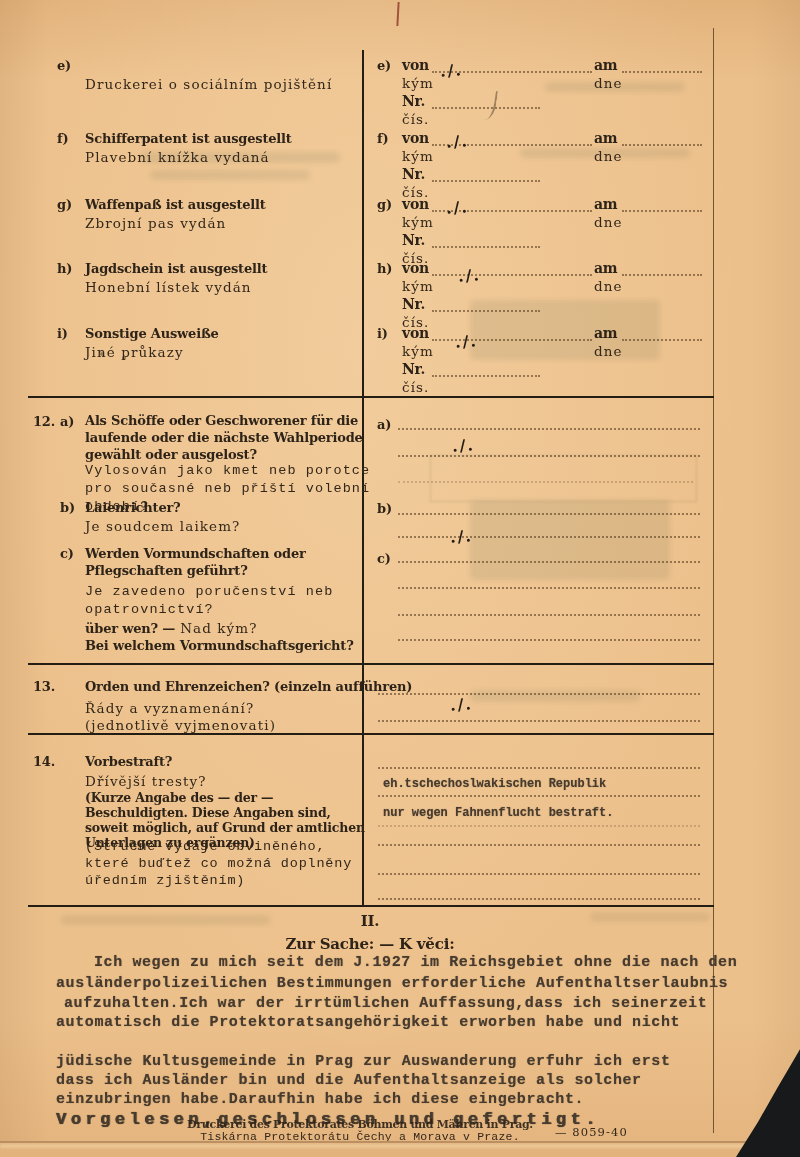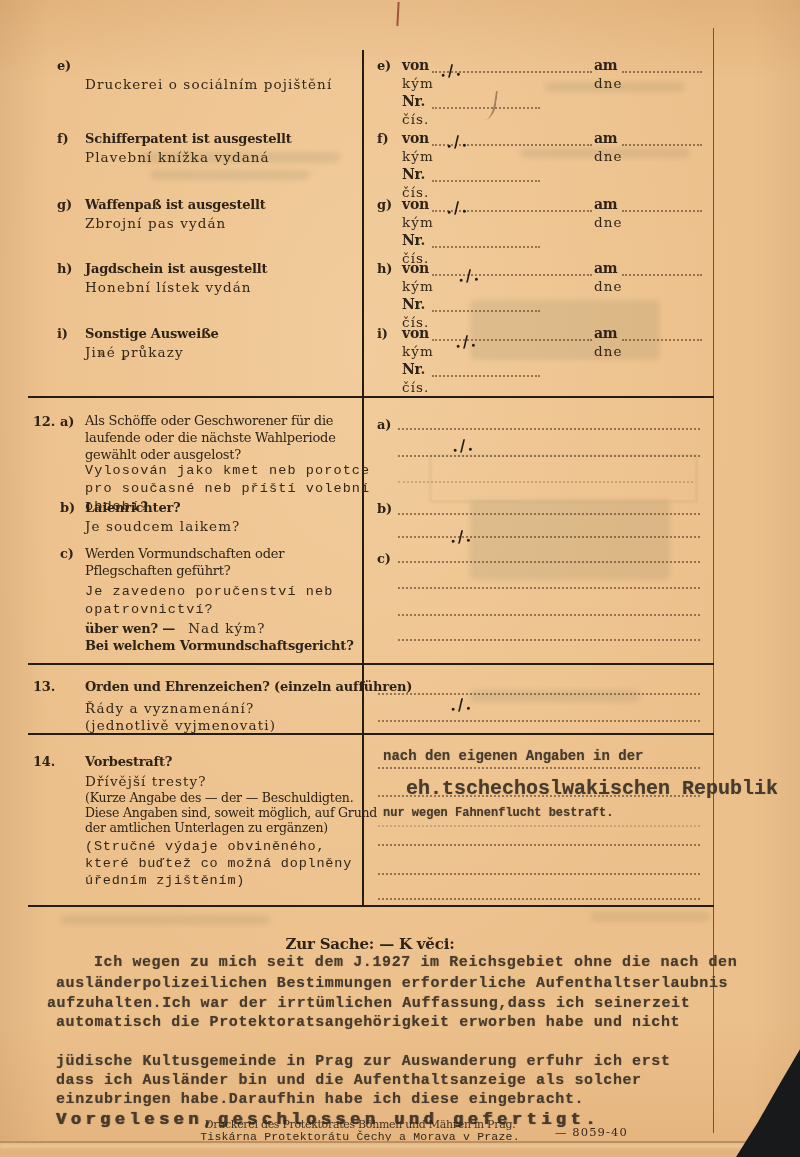--- a/index.html
+++ b/index.html
@@ -5,21 +5,21 @@
   html,body{margin:0;padding:0;}
   #page{position:relative;width:800px;height:1157px;overflow:hidden;
     background-color:#e9ba84;
     background-image:
       radial-gradient(ellipse at 45% 30%, rgba(255,232,196,.30), rgba(255,232,196,0) 62%),
       linear-gradient(90deg, rgba(120,78,38,.10), rgba(120,78,38,0) 6%, rgba(120,78,38,0) 94%, rgba(120,78,38,.08)),
       linear-gradient(180deg, #e2b27b 0%, #ecc08b 7%, #ecc08b 88%, #e4b47e 100%);
     font-family:"DejaVu Serif",serif;}
   .abs{position:absolute;}
   .fr{font-family:"DejaVu Serif",serif;font-weight:700;color:#2e2318;letter-spacing:-.2px;white-space:nowrap;}
-  .frw{font-family:"DejaVu Serif",serif;font-weight:400;color:#2e2318;letter-spacing:-.2px;}
+  .frw{font-family:"DejaVu Serif",serif;font-weight:700;color:#2e2318;letter-spacing:-.2px;}
   .cz{font-family:"DejaVu Serif",serif;color:#33271a;letter-spacing:1.1px;white-space:nowrap;}
   .czw{font-family:Liberation Mono, monospace;color:#33271a;letter-spacing:1.1px;}
   .s13{font-size:13px;line-height:17px;}
   .s135{font-size:13.5px;line-height:18px;}
   .s14{font-size:14px;line-height:17px;}
   .dot{border-bottom:2px dotted rgba(96,66,38,.62);height:1px;}
   .dotf{border-bottom:2px dotted rgba(96,66,38,.25);height:1px;}
   .mark{font-family:"DejaVu Serif",serif;font-weight:700;font-size:16px;color:#221b13;letter-spacing:2px;transform:rotate(-4deg);white-space:nowrap;}
   .ty{font-family:"Liberation Mono","DejaVu Sans Mono",monospace;font-weight:700;color:#463b2e;
       text-shadow:0 0 1px rgba(70,55,40,.55);white-space:nowrap;}
@@ -146,21 +146,21 @@
     <div class="abs frw s13" style="left:85px;top:12px;width:285px">Als Schöffe oder Geschworener für die laufende oder die nächste Wahlperiode gewählt oder ausgelost?</div>
     <div class="abs czw s135" style="left:85px;top:62px;width:292px">Vylosován jako kmet neb porotce pro současné neb příští volební období?</div>
     <span class="abs fr s13" style="left:60px;top:99px">b)</span>
     <div class="abs fr s13" style="left:85px;top:99px">Laienrichter?</div>
     <div class="abs cz s135" style="left:85px;top:117px">Je soudcem laikem?</div>
     <span class="abs fr s13" style="left:60px;top:145px">c)</span>
     <div class="abs frw s13" style="left:85px;top:145px;width:285px">Werden Vormundschaften oder Pflegschaften geführt?</div>
     <div class="abs czw s135" style="left:85px;top:183px;width:285px">Je zavedeno poručenství neb opatrovnictví?</div>
     <div class="abs" style="left:85px;top:218px">
       <span class="fr s13">über wen? —</span>
-      <span class="cz s135" style="margin-left:8px">Nad kým?</span>
+      <span class="cz s135" style="margin-left:0">Nad kým?</span>
     </div>
     <div class="abs fr s13" style="left:85px;top:237px">Bei welchem Vormundschaftsgericht?</div>
 
     <span class="abs fr s13" style="left:377px;top:16px">a)</span>
     <div class="abs dot" style="left:398px;top:27px;width:302px"></div>
     <span class="abs mark" style="left:452px;top:36px">./.</span>
     <div class="abs dot" style="left:398px;top:54px;width:302px"></div>
     <div class="abs dotf" style="left:398px;top:80px;width:295px"></div>
     <span class="abs fr s13" style="left:377px;top:100px">b)</span>
     <div class="abs dot" style="left:398px;top:112px;width:302px"></div>
@@ -182,36 +182,36 @@
     <span class="abs mark" style="left:450px;top:32px">./.</span>
     <div class="abs dot" style="left:378px;top:56px;width:322px"></div>
   </div>
 
   <div class="abs" style="left:0;top:733px;width:800px;height:208px">
     <span class="abs fr s13" style="left:33px;top:20px">14.</span>
     <div class="abs fr s13" style="left:85px;top:20px">Vorbestraft?</div>
     <div class="abs cz s135" style="left:85px;top:39px">Dřívější tresty?</div>
     <div class="abs frw" style="left:85px;top:57px;width:293px;font-size:12.5px;line-height:15px">(Kurze Angabe des — der — Beschuldigten. Diese Angaben sind, soweit möglich, auf Grund der amtlichen Unterlagen zu ergänzen)</div>
     <div class="abs czw" style="left:85px;top:105px;width:290px;font-size:13.5px;line-height:17px;letter-spacing:.8px">(Stručné výdaje obviněného, které buďtež co možná doplněny úředním zjištěním)</div>
-    <div class="abs ty" style="left:383px;top:15px;font-size:14px">nach den eigenen Angaben in der</div>
     <div class="abs dot" style="left:378px;top:33px;width:322px"></div>
-    <div class="abs ty" style="left:406px;top:44px;font-size:20px">eh.tschechoslwakischen Republik</div>
+    <div class="abs ty" style="left:383px;top:44px;font-size:12px">eh.tschechoslwakischen Republik</div>
     <div class="abs dot" style="left:378px;top:61px;width:322px"></div>
     <div class="abs ty" style="left:383px;top:73px;font-size:12px">nur wegen Fahnenflucht bestraft.</div>
     <div class="abs dotf" style="left:378px;top:91px;width:322px"></div>
     <div class="abs dot" style="left:378px;top:110px;width:322px"></div>
     <div class="abs dot" style="left:378px;top:139px;width:322px"></div>
     <div class="abs dot" style="left:378px;top:164px;width:322px"></div>
   </div>
 
+  <div class="abs fr center" style="top:912px;font-size:15px">II.</div>
   <div class="abs fr center" style="top:935px;font-size:15px">Zur Sache: — K věci:</div>
 
   <div class="abs ty" style="left:94px;top:954px;font-size:15px;letter-spacing:.6px">Ich wegen zu mich seit dem J.1927 im Reichsgebiet ohne die nach den</div>
   <div class="abs ty" style="left:56px;top:975px;font-size:15px;letter-spacing:.6px">ausländerpolizeilichen Bestimmungen erforderliche Aufenthaltserlaubnis</div>
-  <div class="abs ty" style="left:47px;top:995px;font-size:15px;letter-spacing:.6px">aufzuhalten.Ich war der irrtümlichen Auffassung,dass ich seinerzeit</div>
+  <div class="abs ty" style="left:64px;top:995px;font-size:15px;letter-spacing:.6px">aufzuhalten.Ich war der irrtümlichen Auffassung,dass ich seinerzeit</div>
   <div class="abs ty" style="left:56px;top:1014px;font-size:15px;letter-spacing:.6px">automatisch die Protektoratsangehörigkeit erworben habe und nicht</div>
   <div class="abs ty" style="left:56px;top:1053px;font-size:15px;letter-spacing:.6px">jüdische Kultusgemeinde in Prag zur Auswanderung erfuhr ich erst</div>
   <div class="abs ty" style="left:56px;top:1072px;font-size:15px;letter-spacing:.6px">dass ich Ausländer bin und die Aufenthaltsanzeige als solcher</div>
   <div class="abs ty" style="left:56px;top:1091px;font-size:15px;letter-spacing:.6px">einzubringen habe.Daraufhin habe ich diese eingebracht.</div>
   <div class="abs ty" style="left:56px;top:1110px;font-size:17px;letter-spacing:4.5px;text-shadow:0 0 1px rgba(50,40,30,.9),1px 0 0 rgba(50,40,30,.5)">Vorgelesen,geschlossen und gefertigt.</div>
 
   <div class="abs frw" style="left:170px;top:1119px;width:380px;text-align:center;font-size:11px;line-height:12px;letter-spacing:-.3px;opacity:.9">Druckerei des Protektorates Böhmen und Mähren in Prag.</div>
   <div class="abs czw" style="left:170px;top:1131px;width:380px;text-align:center;font-size:11.5px;line-height:12px;letter-spacing:.2px">Tiskárna Protektorátu Čechy a Morava v Praze.</div>
   <div class="abs cz" style="left:555px;top:1125px;font-size:11.5px">— 8059-40</div>
 

